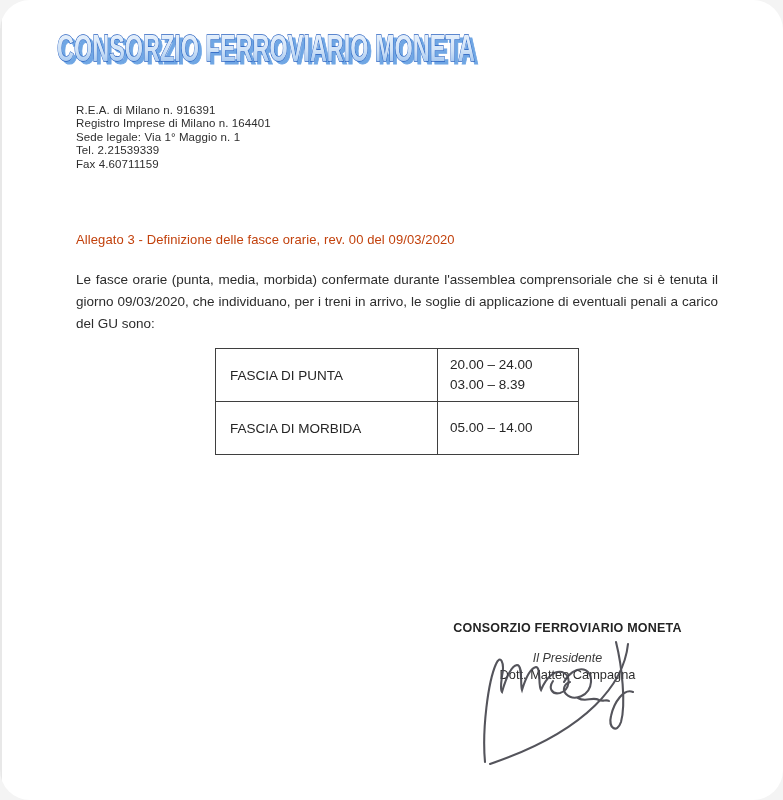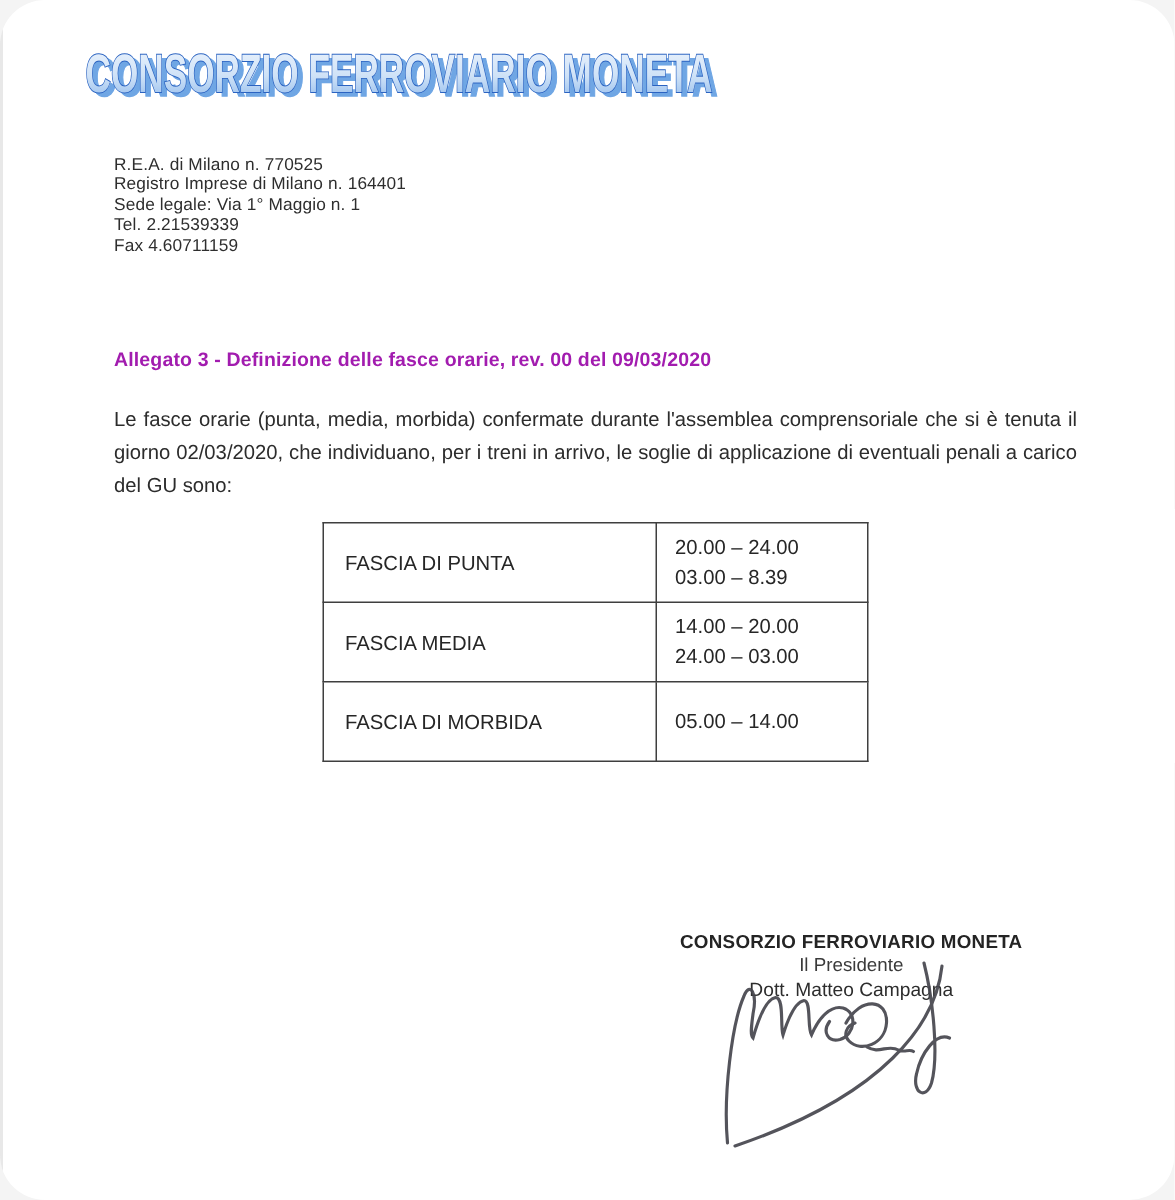--- a/index.html
+++ b/index.html
@@ -22,21 +22,21 @@
   .logo-wrap{
     position:absolute;left:55px;top:26px;width:445px;height:48px;
   }
   .company-info{
     position:absolute;left:76px;top:104px;
     font-size:11.5px;line-height:13.4px;color:#2e2e2e;
     letter-spacing:.1px;
   }
   .doc-heading{
     position:absolute;left:76px;top:232px;width:660px;
-    font-size:13px;font-weight:bold;color:#a21caf;
+    font-size:13px;font-weight:normal;color:#c2410c;
     letter-spacing:.1px;
   }
   .doc-paragraph{
     position:absolute;left:76px;top:269px;width:642px;
     font-size:13.5px;line-height:21.8px;color:#2c2c2c;
     text-align:justify;
   }
   .fasce-table{
     position:absolute;left:215px;top:348px;width:363px;
     border-collapse:collapse;
@@ -52,21 +52,21 @@
   .fasce-table td.time-cell{
     padding-left:12px;line-height:20px;
   }
   .col-label{width:222px;}
   .col-time{width:141px;}
   .signature-block{
     position:absolute;left:435px;top:621px;width:265px;
     text-align:center;color:#242424;
   }
   .sig-company{font-size:12.5px;font-weight:bold;letter-spacing:.2px;}
-  .sig-role{font-size:12.5px;margin-top:1px;color:#3a3a3a;}
+  .sig-role{font-size:12.5px;font-style:italic;margin-top:16px;color:#3a3a3a;}
   .sig-name{font-size:12.8px;margin-top:2px;color:#2d2d2d;}
   .signature-svg{
     position:absolute;left:478px;top:630px;
     z-index:5;pointer-events:none;
   }
 </style>
 </head>
 <body>
 
 <div class="page">
@@ -81,49 +81,42 @@
           <stop offset="0.55" stop-color="#cfe2f7"></stop>
           <stop offset="1" stop-color="#8fbaec"></stop>
         </linearGradient>
       </defs>
       <text x="5.5" y="38" font-size="36" font-weight="bold" font-family="Liberation Sans, sans-serif" textLength="418" lengthAdjust="spacingAndGlyphs" fill="#6fa6e4" stroke="#6fa6e4" stroke-width="1">CONSORZIO FERROVIARIO MONETA</text>
       <text x="2" y="35" font-size="36" font-weight="bold" font-family="Liberation Sans, sans-serif" textLength="418" lengthAdjust="spacingAndGlyphs" fill="url(#logoGrad)" stroke="#2b63c1" stroke-width="1.3" paint-order="stroke fill">CONSORZIO FERROVIARIO MONETA</text>
     </svg>
   </div>
 
   <div class="company-info">
-    <div>R.E.A. di Milano n. 770525</div>
+    <div>R.E.A. di Milano n. 916391</div>
     <div>Registro Imprese di Milano n. 164401</div>
     <div>Sede legale: Via 1° Maggio n. 1</div>
     <div>Tel. 2.21539339</div>
     <div>Fax  4.60711159</div>
   </div>
 
   <div class="doc-heading">Allegato 3 - Definizione delle fasce orarie, rev. 00 del 09/03/2020</div>
 
-  <div class="doc-paragraph">Le fasce orarie (punta, media, morbida) confermate durante l'assemblea comprensoriale che si è tenuta il giorno 02/03/2020, che individuano, per i treni in arrivo, le soglie di applicazione di eventuali penali a carico del GU sono:</div>
+  <div class="doc-paragraph">Le fasce orarie (punta, media, morbida) confermate durante l'assemblea comprensoriale che si è tenuta il giorno 09/03/2020, che individuano, per i treni in arrivo, le soglie di applicazione di eventuali penali a carico del GU sono:</div>
 
   <table class="fasce-table">
     <colgroup>
         <col class="col-label">
         <col class="col-time">
       </colgroup>
     <tbody>
       <tr>
         <td>FASCIA DI PUNTA</td>
         <td class="time-cell">
           <div>20.00 – 24.00</div>
           <div>03.00 – 8.39</div>
-        </td>
-      </tr>
-      <tr>
-        <td>FASCIA MEDIA</td>
-        <td class="time-cell">
-          <div>14.00 – 20.00</div>
-          <div>24.00 – 03.00</div>
         </td>
       </tr>
       <tr>
         <td>FASCIA DI MORBIDA</td>
         <td class="time-cell">
           <div>05.00 – 14.00</div>
         </td>
       </tr>
     </tbody>
   </table>

